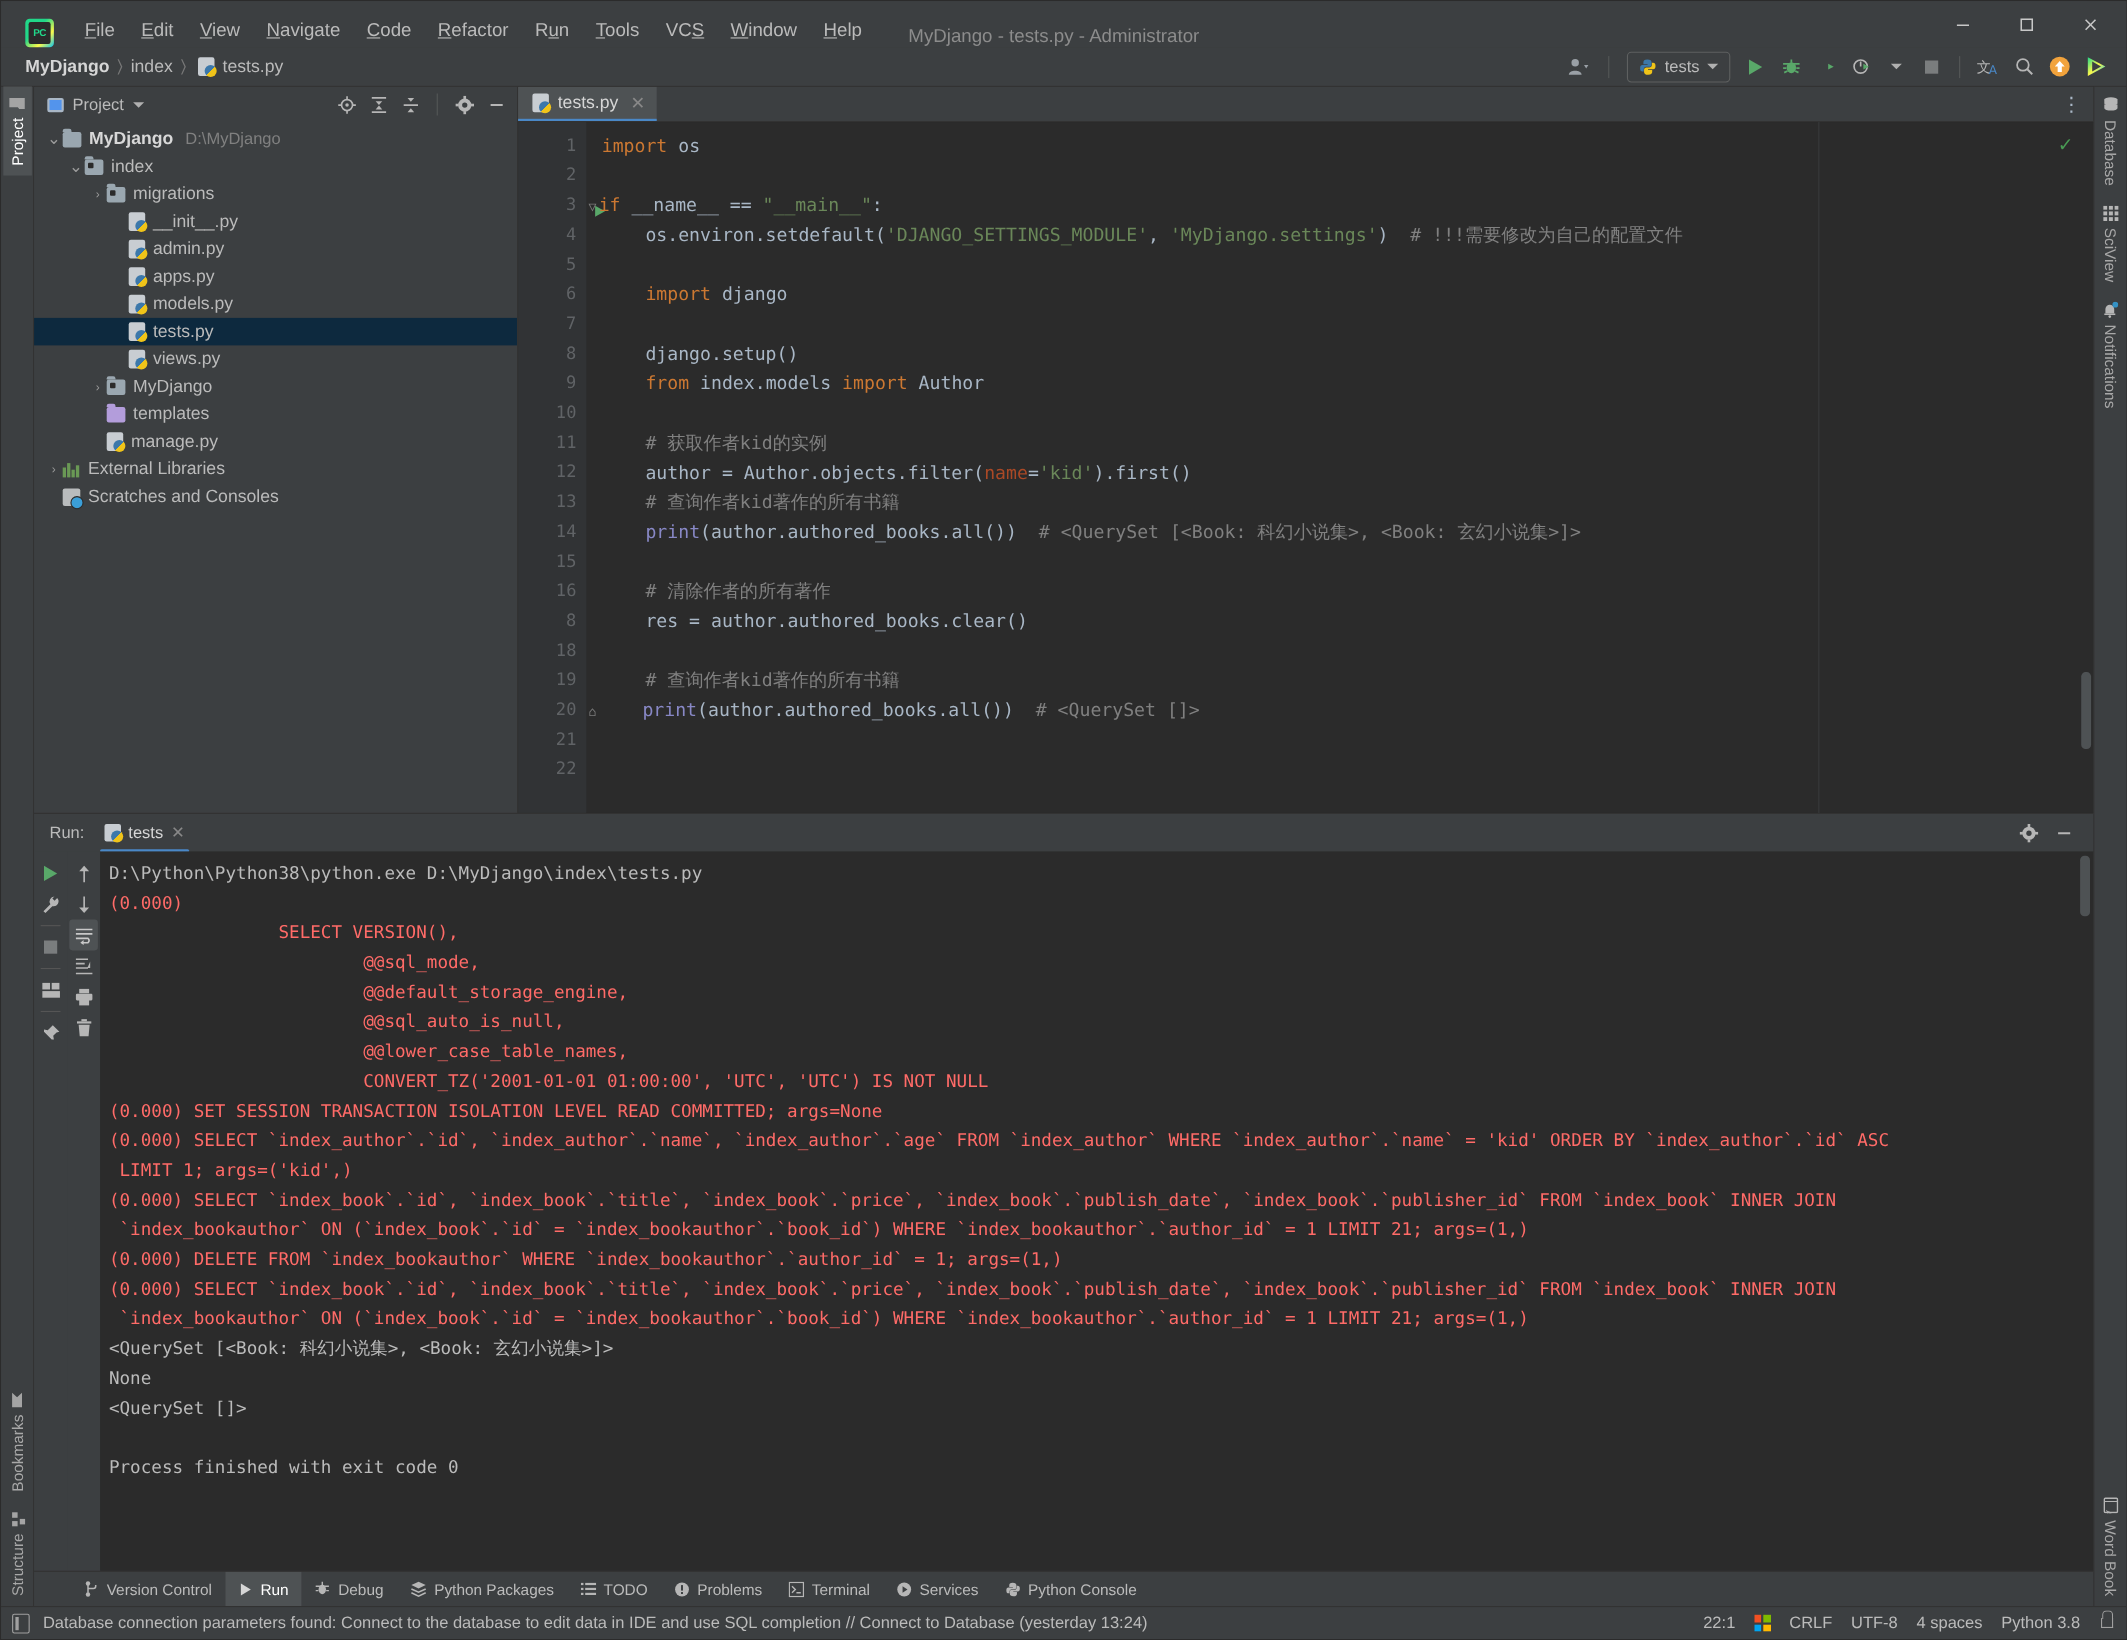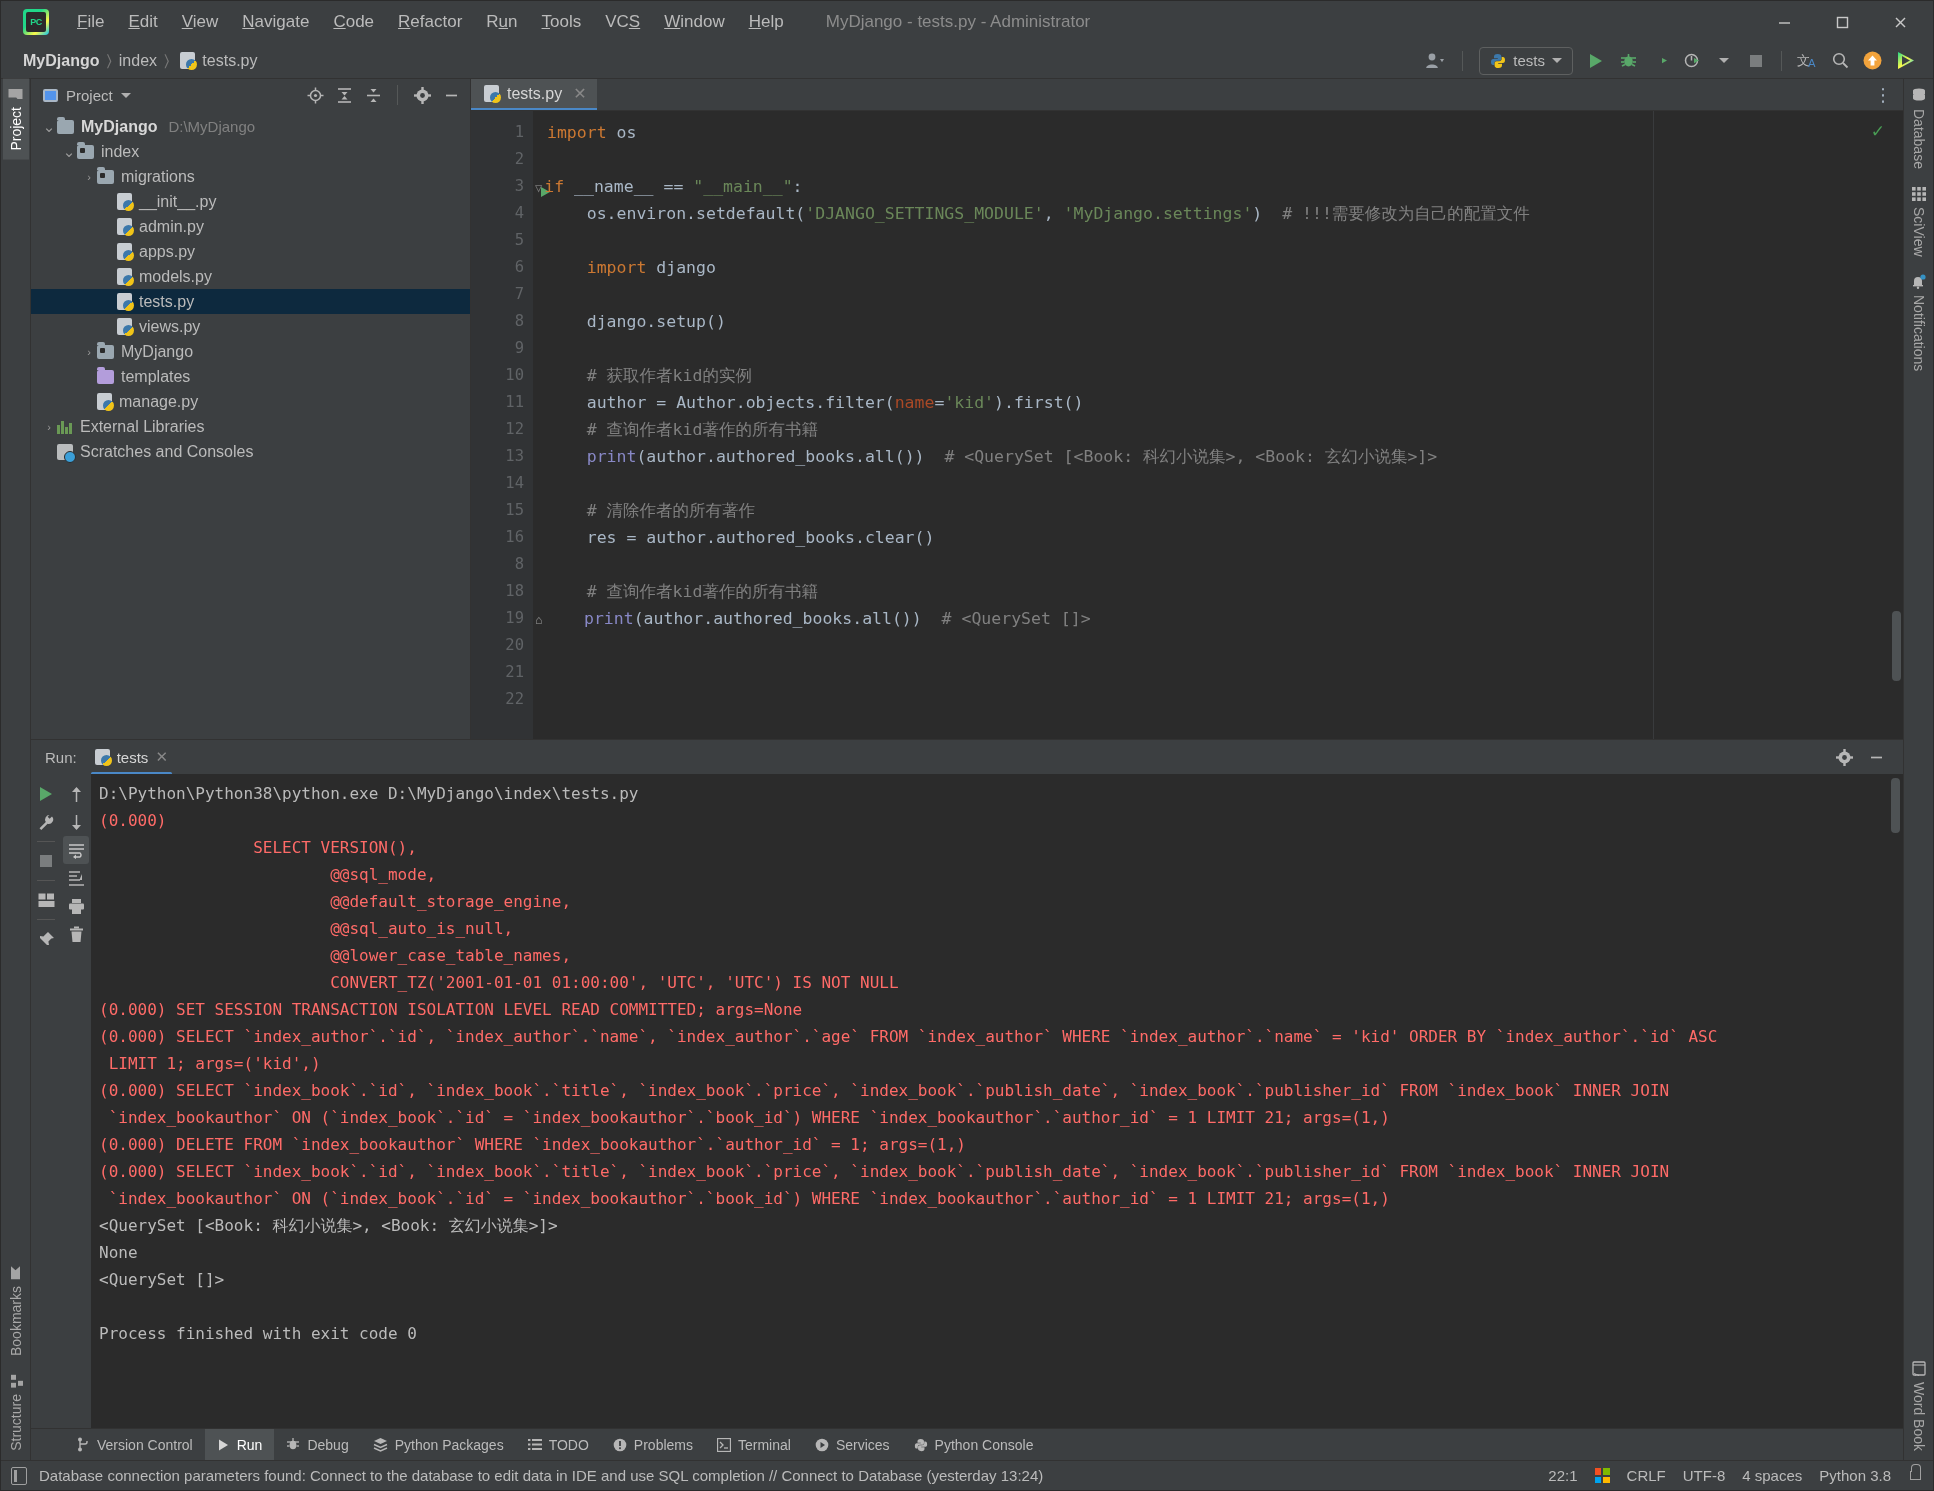--- a/index.html
+++ b/index.html
@@ -13,21 +13,21 @@
   .win {
     width: 1934px; height: 1491px;
     display: flex; flex-direction: column;
     background: #3c3f41;
     border: 1px solid #2b2b2b;
   }
 
   
   .titlebar {
     height: 42px; flex: 0 0 42px;
-    display: flex; align-items: center;
+    display: flex; align-items: flex-end;
     background: #3c3f41;
     position: relative;
   }
   .pc-logo {
     width: 26px; height: 26px; margin-left: 22px; margin-right: 16px;
     border-radius: 4px;
     background: linear-gradient(135deg,#21d789 0%,#21d789 38%,#fcf84a 70%,#07c3f2 100%);
     position: relative; flex: 0 0 26px;
   }
   .pc-logo::after {
@@ -612,20 +612,21 @@
             <div class="codearea" id="codearea">
               <div class="righthint"></div>
             <div class="cline"><span class="k">import </span><span class="t">os</span></div>
                 <div class="cline"></div>
                 <div class="cline"><span style="color: rgb(122, 122, 122); margin-left: -12px; margin-right: 2px; font-size: 12px;">▽</span><span class="k">if </span><span class="t">__name__ </span><span class="t">== </span><span class="s">"__main__"</span><span class="t">:</span></div>
                 <div class="cline"><span class="t">    os.environ.setdefault(</span><span class="s">'DJANGO_SETTINGS_MODULE'</span><span class="t">, </span><span class="s">'MyDjango.settings'</span><span class="t">)  </span><span class="c"># !!!需要修改为自己的配置文件</span></div>
                 <div class="cline"></div>
                 <div class="cline"><span class="t">    </span><span class="k">import </span><span class="t">django</span></div>
                 <div class="cline"></div>
                 <div class="cline"><span class="t">    django.setup()</span></div>
+                <div class="cline"><span class="t">    </span><span class="k">from </span><span class="t">index.models </span><span class="k">import </span><span class="t">Author</span></div>
                 <div class="cline"></div>
                 <div class="cline"><span class="c">    # 获取作者kid的实例</span></div>
                 <div class="cline"><span class="t">    author = Author.objects.filter(</span><span class="na">name</span><span class="t">=</span><span class="s">'kid'</span><span class="t">).first()</span></div>
                 <div class="cline"><span class="c">    # 查询作者kid著作的所有书籍</span></div>
                 <div class="cline"><span class="t">    </span><span class="pf">print</span><span class="t">(author.authored_books.all())  </span><span class="c"># &lt;QuerySet [&lt;Book: 科幻小说集&gt;, &lt;Book: 玄幻小说集&gt;]&gt;</span></div>
                 <div class="cline"></div>
                 <div class="cline"><span class="c">    # 清除作者的所有著作</span></div>
                 <div class="cline"><span class="t">    res = author.authored_books.clear()</span></div>
                 <div class="cline"></div>
                 <div class="cline"><span class="c">    # 查询作者kid著作的所有书籍</span></div>

